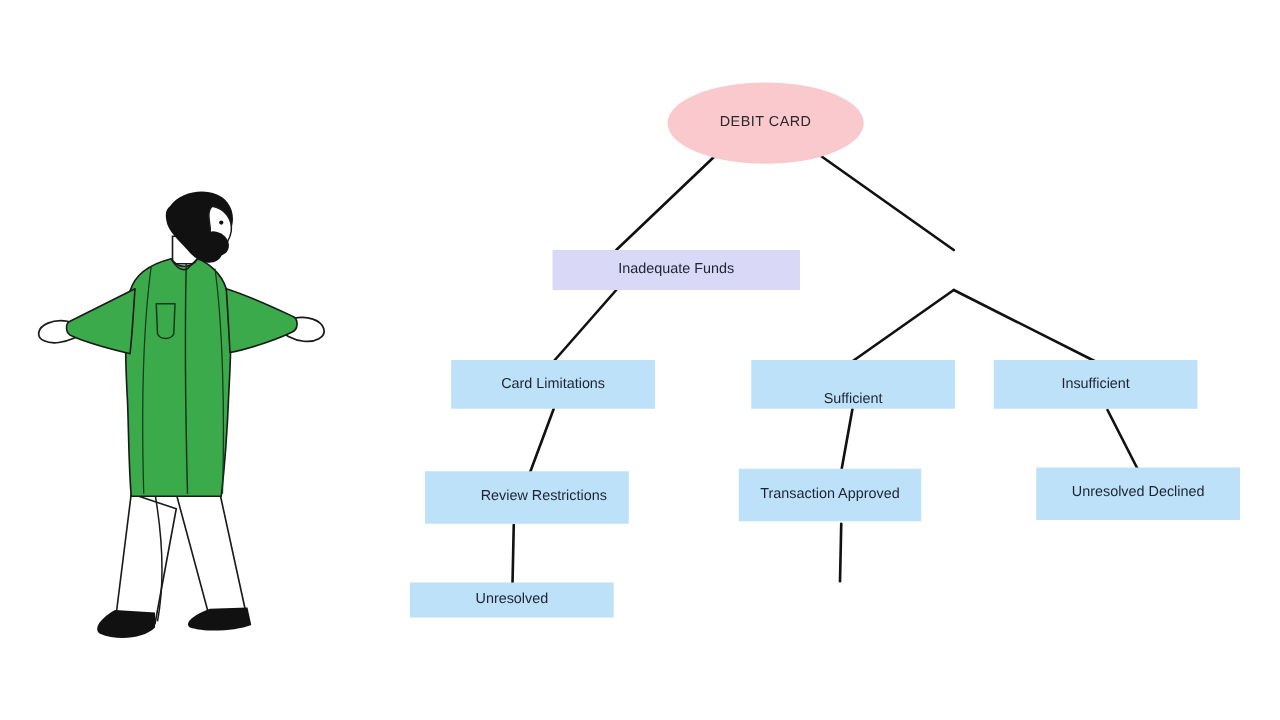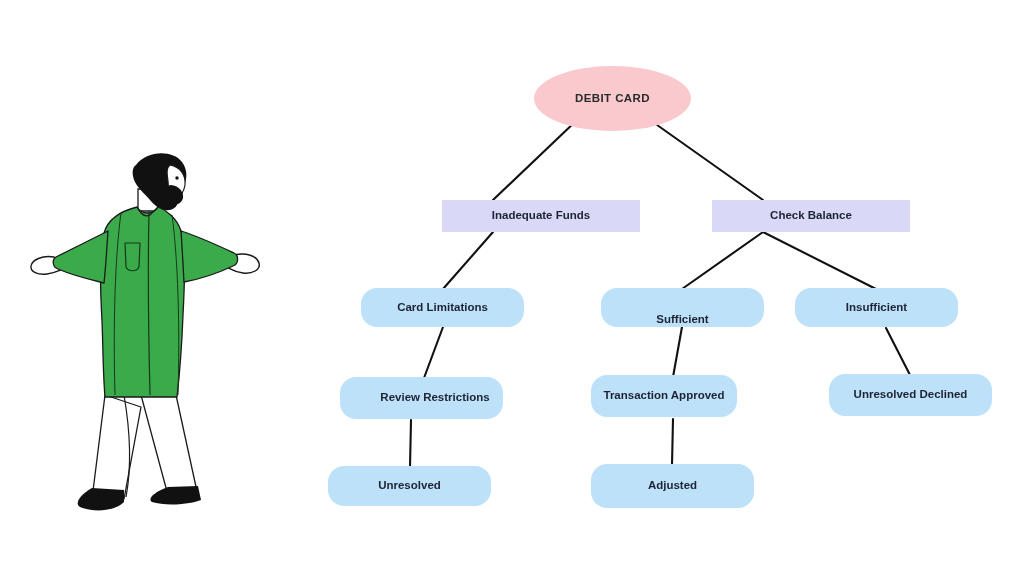--- a/index.html
+++ b/index.html
@@ -52,21 +52,20 @@
   
   .node {
     position: absolute;
     box-sizing: border-box;
     display: flex;
     align-items: center;
     justify-content: center;
     text-align: center;
     color: #1c2333;
     line-height: 1.2;
-    font-weight: bold;
   }
   .node-label {
     display: block;
     padding: 0 6px;
   }
 
   .node.root {
     background: #F9C9CE;
     border-radius: 50%;
     font-size: 11.5px;
@@ -74,21 +73,21 @@
     color: #2a2a2a;
   }
   .node.rect {
     background: #D9D8F7;
     border-radius: 1px;
     font-size: 11.5px;
     margin-left: 48px;
   }
   .node.pill {
     background: #BEE1FA;
-    border-radius: 16px;
+    border-radius: 0;
     font-size: 11.5px;
   }
 </style>
 </head>
 <body>
 
 <div id="canvas">
 
 
   <svg id="illustration" viewBox="0 0 250 375" aria-hidden="true">
@@ -149,23 +148,20 @@
     </g>
   </svg>
 
   <div class="node root" style="left:534px; top:66px; width:157px; height:65px;">
     <span class="node-label">DEBIT CARD</span>
   </div>
 
   <div class="node rect" style="left:394px; top:200px; width:198px; height:32px;">
     <span class="node-label">Inadequate Funds</span>
   </div>
-  <div class="node rect" style="left:664px; top:200px; width:198px; height:32px;">
-    <span class="node-label">Check Balance</span>
-  </div>
 
   <div class="node pill" style="left:361px; top:288px; width:163px; height:39px;">
     <span class="node-label">Card Limitations</span>
   </div>
   <div class="node pill" style="left:601px; top:288px; width:163px; height:39px;align-items:flex-end;">
     <span class="node-label">Sufficient</span>
   </div>
   <div class="node pill" style="left:795px; top:288px; width:163px; height:39px;">
     <span class="node-label">Insufficient</span>
   </div>
@@ -173,20 +169,17 @@
   <div class="node pill" style="left:340px; top:377px; width:163px; height:42px;padding-left:27px;">
     <span class="node-label">Review Restrictions</span>
   </div>
   <div class="node pill" style="left:591px; top:375px; width:146px; height:42px;">
     <span class="node-label">Transaction Approved</span>
   </div>
   <div class="node pill" style="left:829px; top:374px; width:163px; height:42px;">
     <span class="node-label">Unresolved Declined</span>
   </div>
 
-  <div class="node pill" style="left:328px; top:466px; width:163px; height:40px;">
+  <div class="node pill" style="left:328px; top:466px; width:163px; height:28px;">
     <span class="node-label">Unresolved</span>
-  </div>
-  <div class="node pill" style="left:591px; top:464px; width:163px; height:44px;">
-    <span class="node-label">Adjusted</span>
   </div>
 
 </div>
 
 </body></html>

